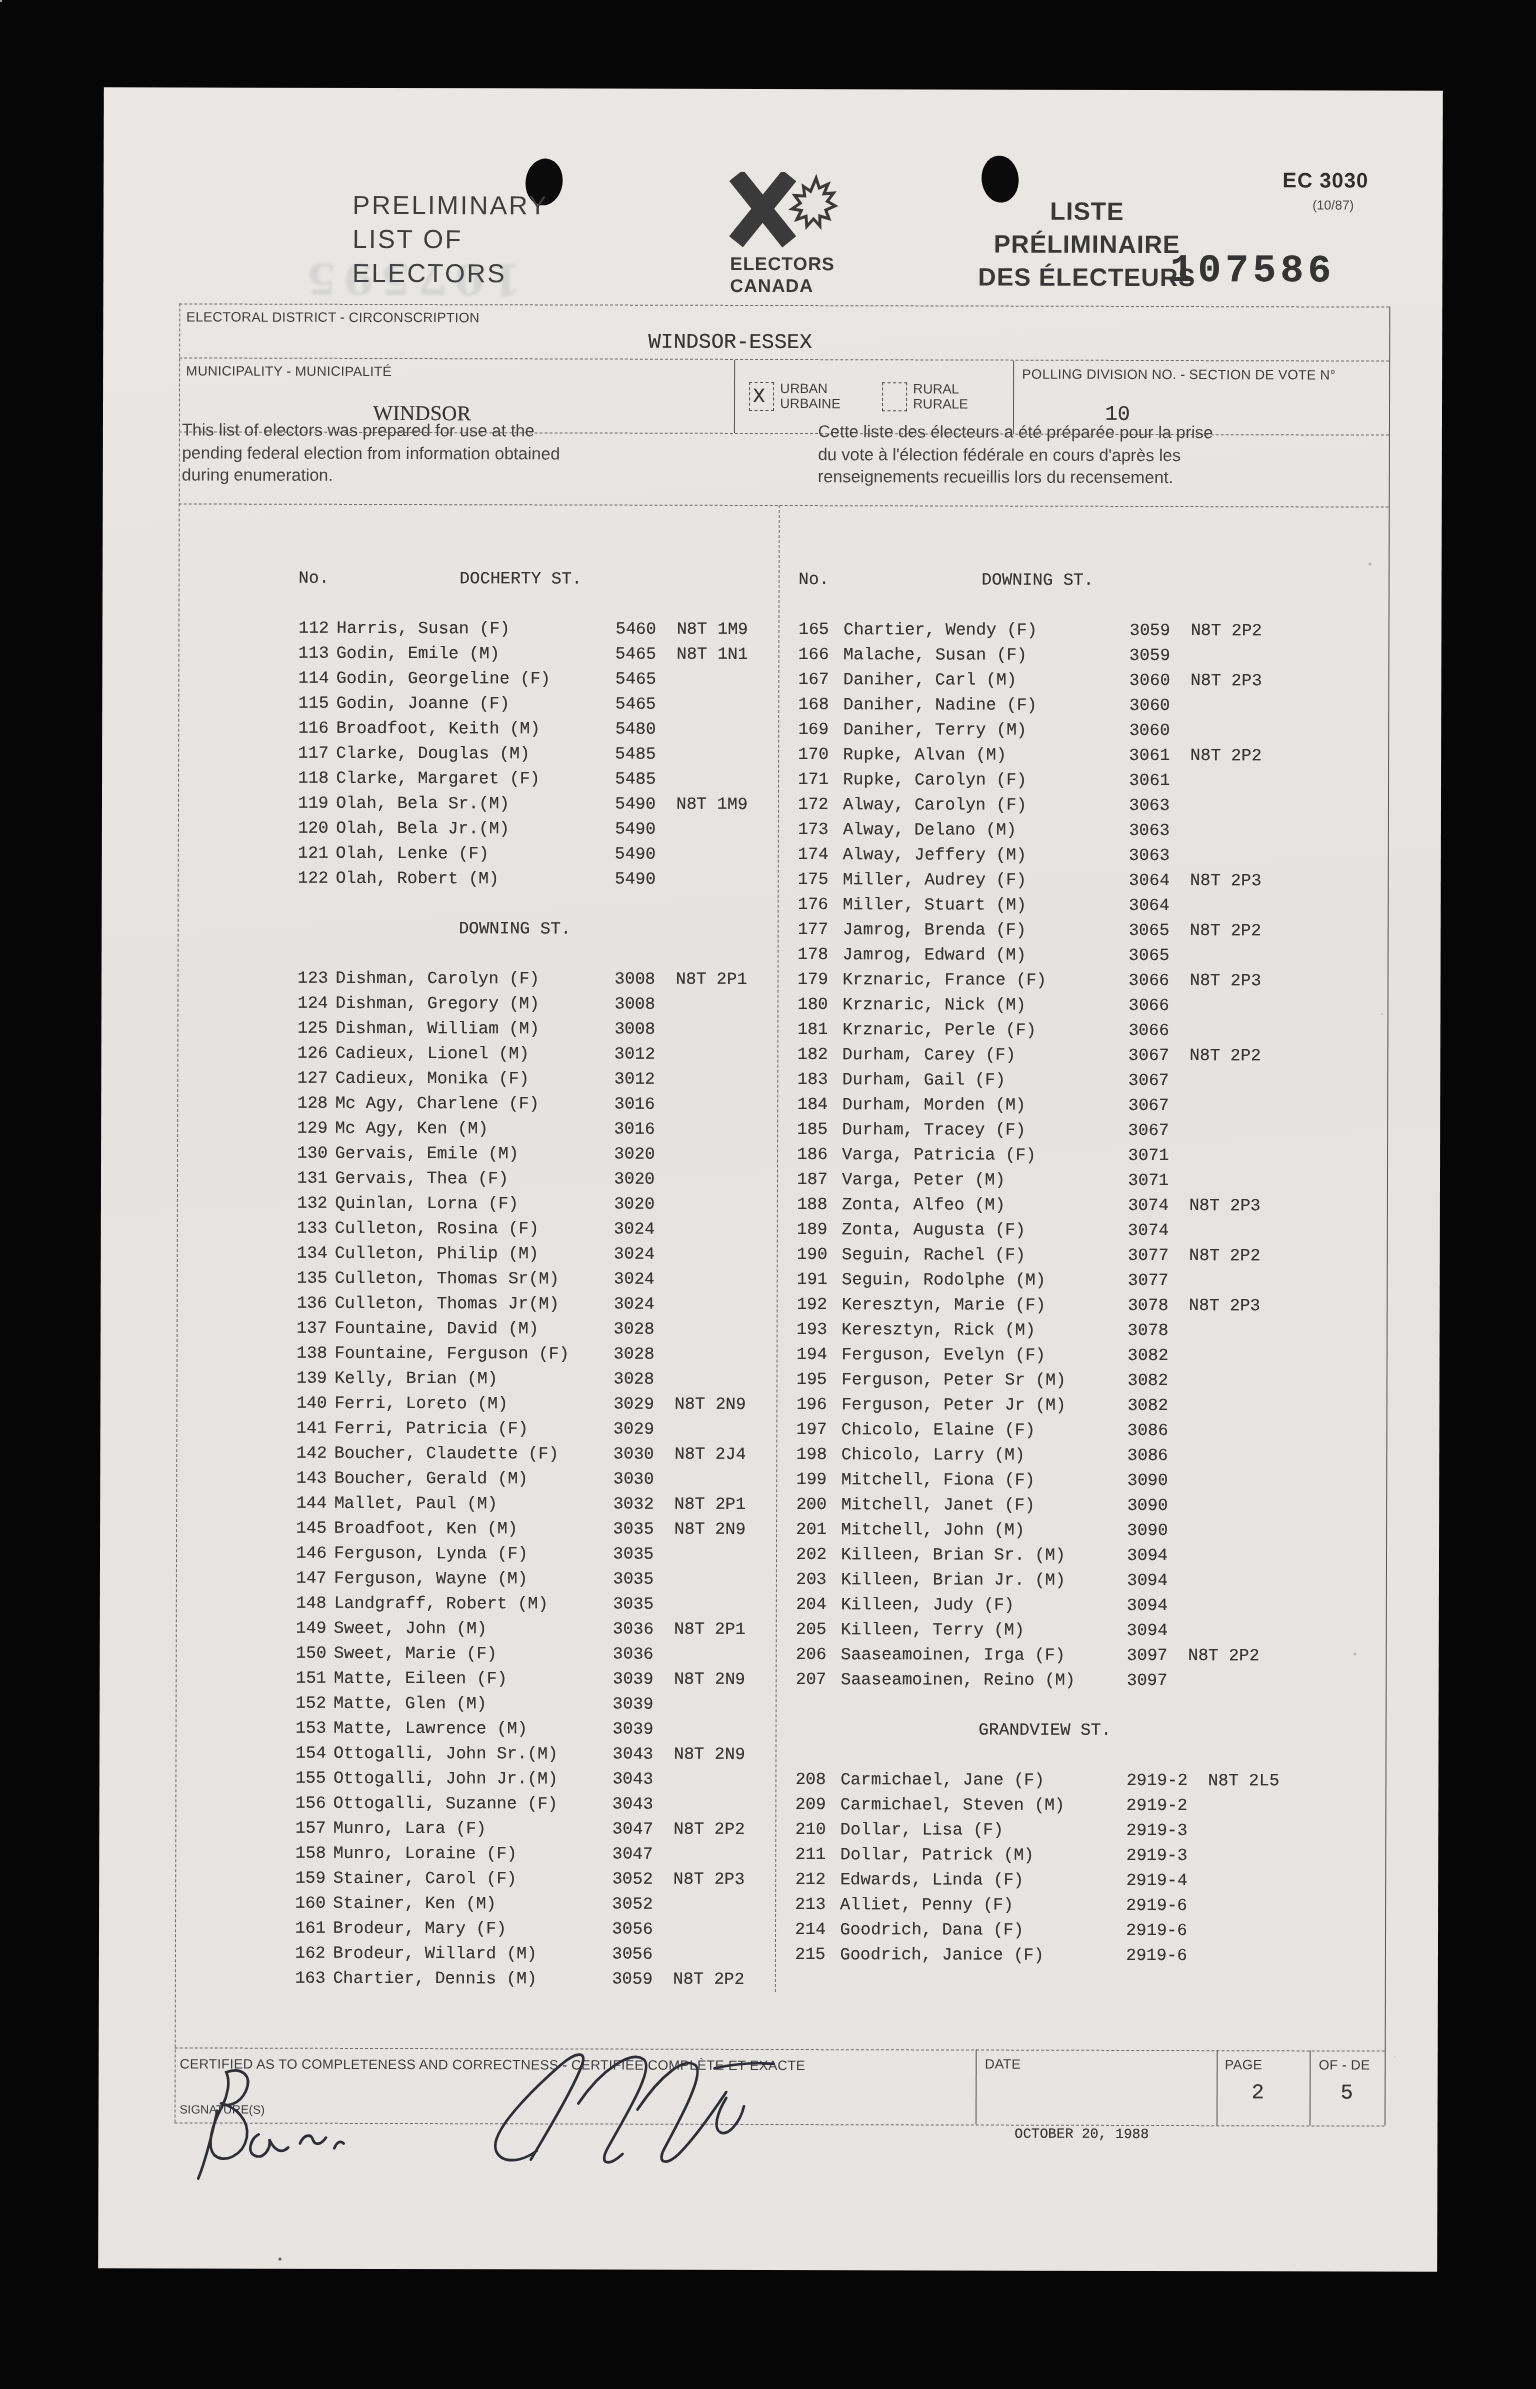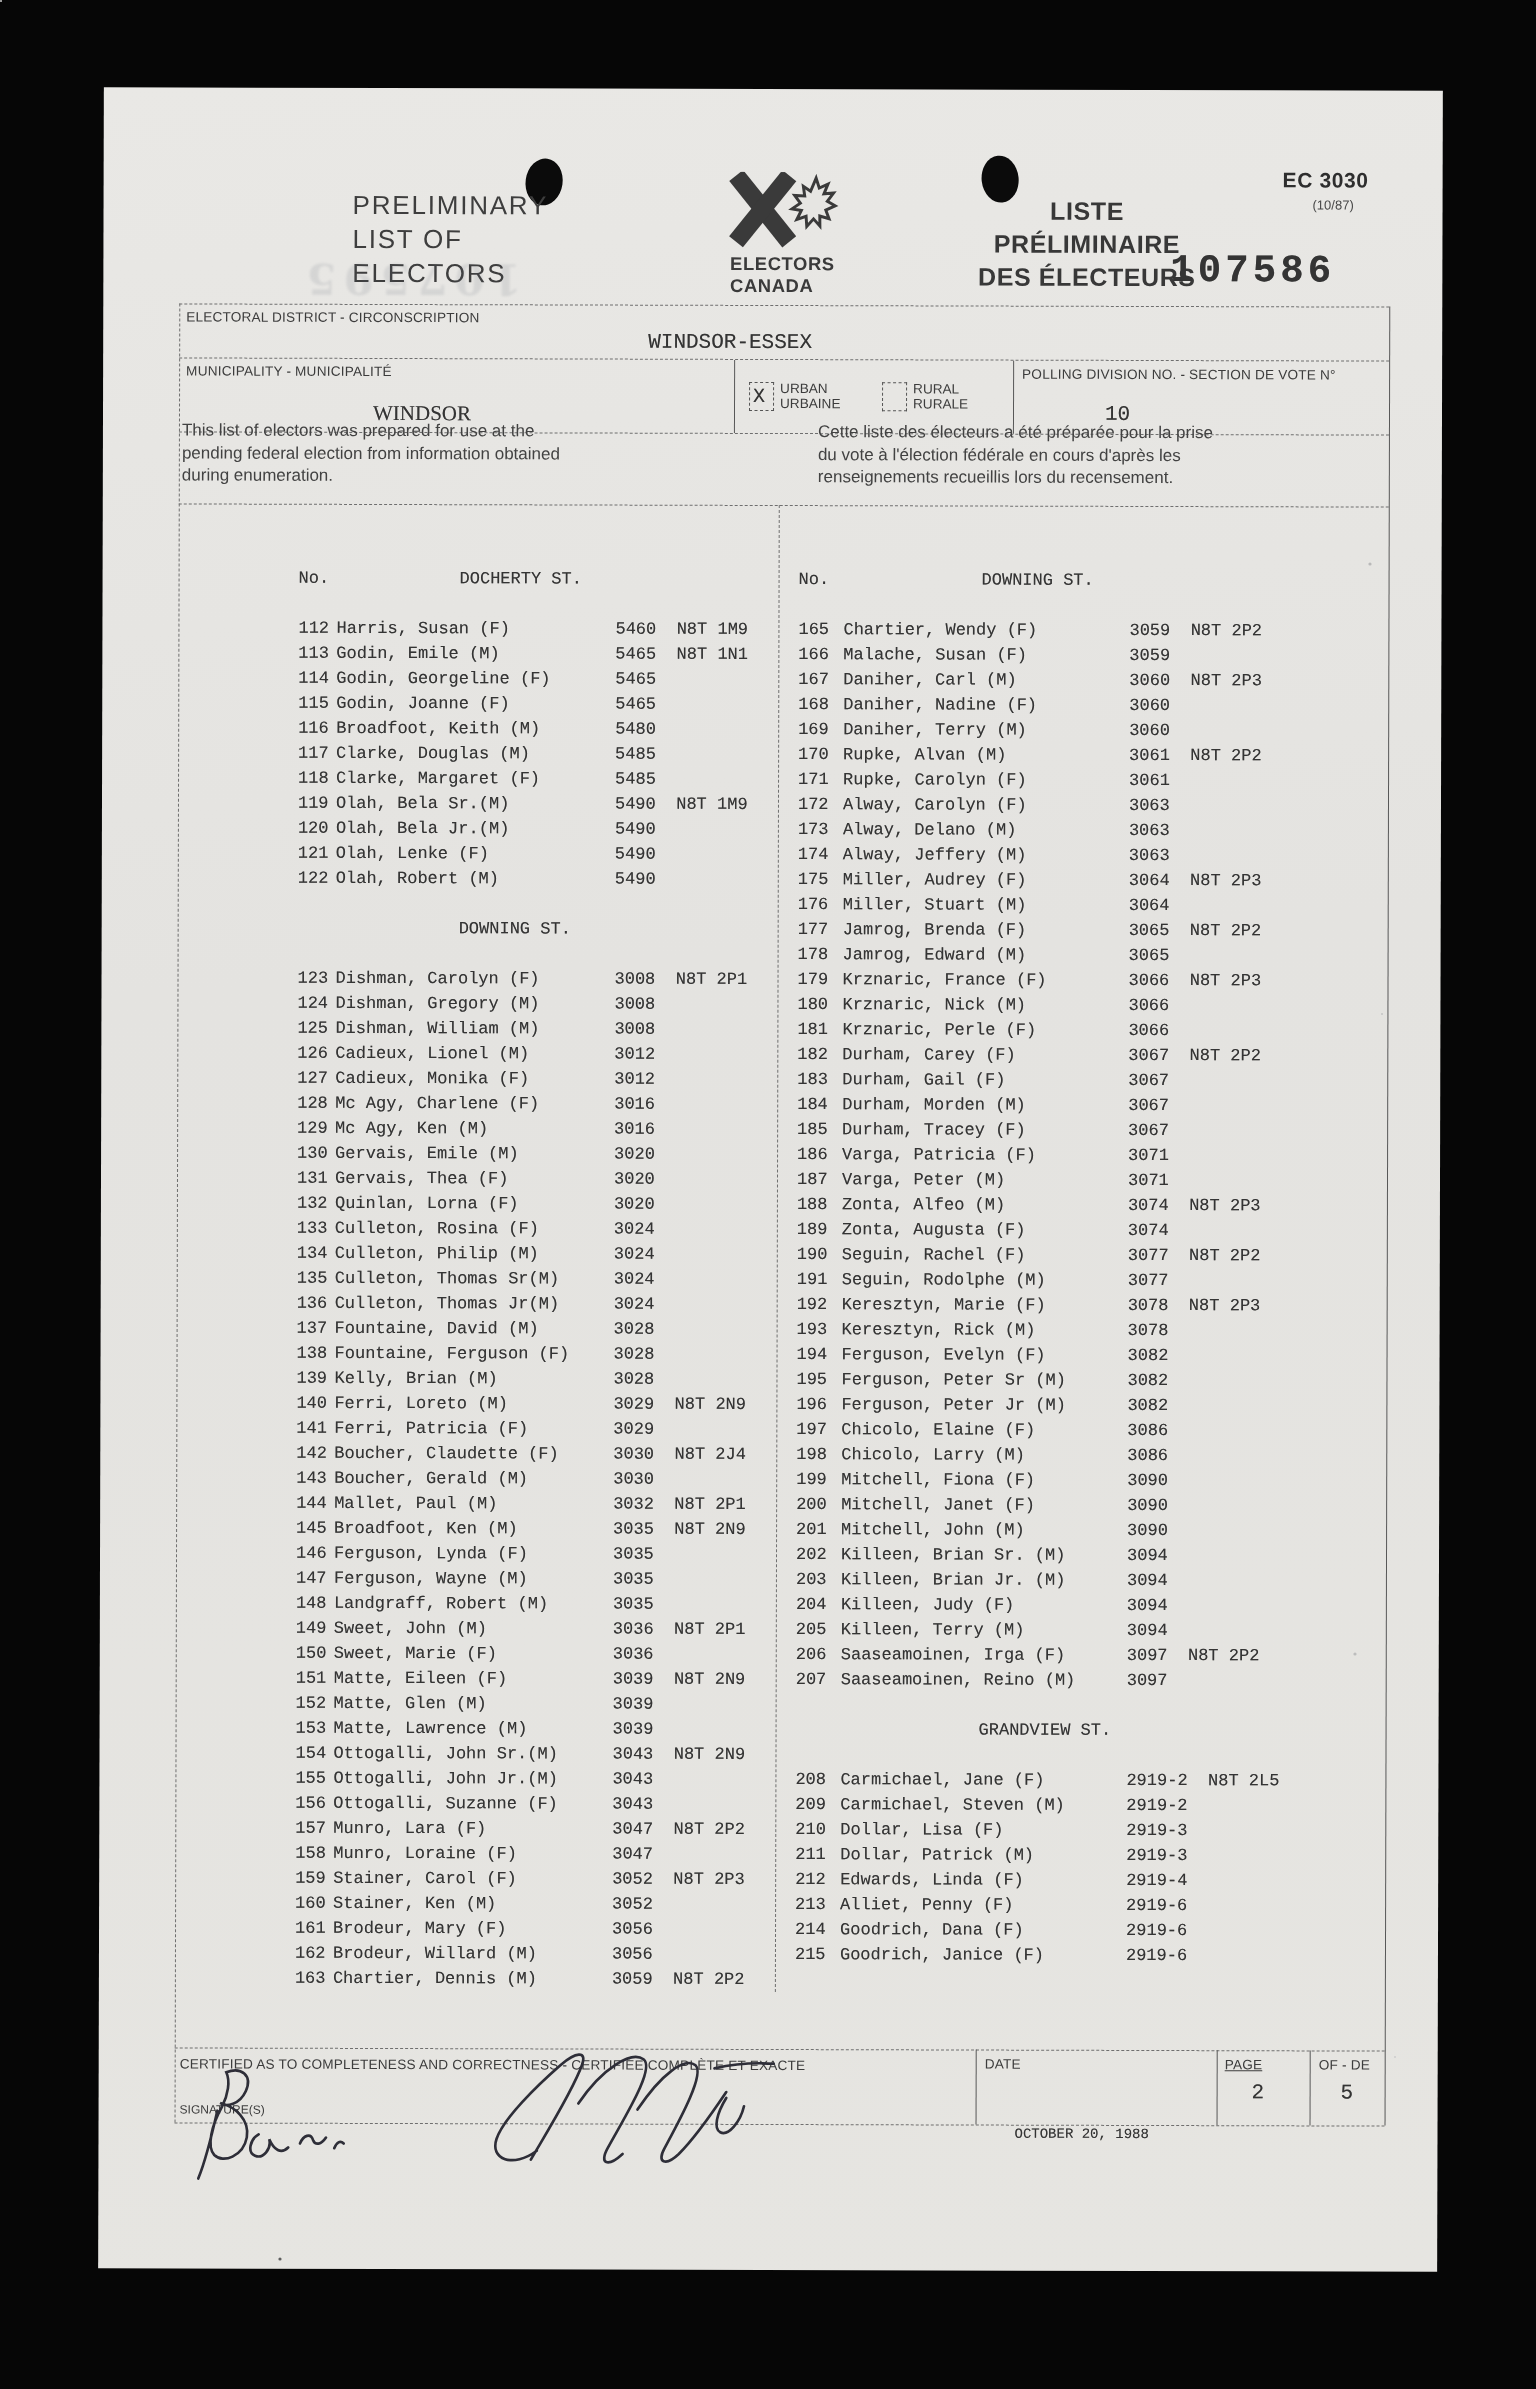--- a/index.html
+++ b/index.html
@@ -689,20 +689,20 @@
   <svg style="position:absolute;left:367px;top:1944px;" width="332" height="142" viewBox="0 0 560 240">
     <path class="script" d="M120,200 C80,230 40,215 52,180 C64,145 120,90 160,55 C185,33 205,30 196,55 C180,100 130,180 110,215"></path>
     <path class="script" d="M190,120 C230,60 280,30 300,45 C320,60 270,140 240,195 C225,222 240,228 265,205"></path>
     <path class="script" d="M290,130 C330,70 370,40 388,55 C404,70 360,150 336,195 C322,220 338,226 360,205 C390,175 420,130 440,100"></path>
     <path class="script" d="M420,60 C455,52 490,50 520,52"></path>
     <path class="script" d="M440,110 c-16,26 -22,52 -10,58 c14,7 34,-18 40,-44"></path>
   </svg>
 
   <div class="lbl" style="left:886px;top:1967px;">DATE</div>
   <div class="formval mono" style="left:916px;top:1996px;font-size:14px;margin-top:40px;">OCTOBER 20, 1988</div>
-  <div class="lbl" style="left:1126px;top:1967px;text-decoration:underline;">PAGE</div>
+  <div class="lbl" style="left:1126px;top:1967px;">PAGE</div>
   <div class="formval mono" style="left:1153px;top:1991px;">2</div>
   <div class="lbl" style="left:1220px;top:1967px;">OF - DE</div>
   <div class="formval mono" style="left:1242px;top:1991px;">5</div>
 </div>
 
 <div class="dust"></div>
 
 
 </body></html>

